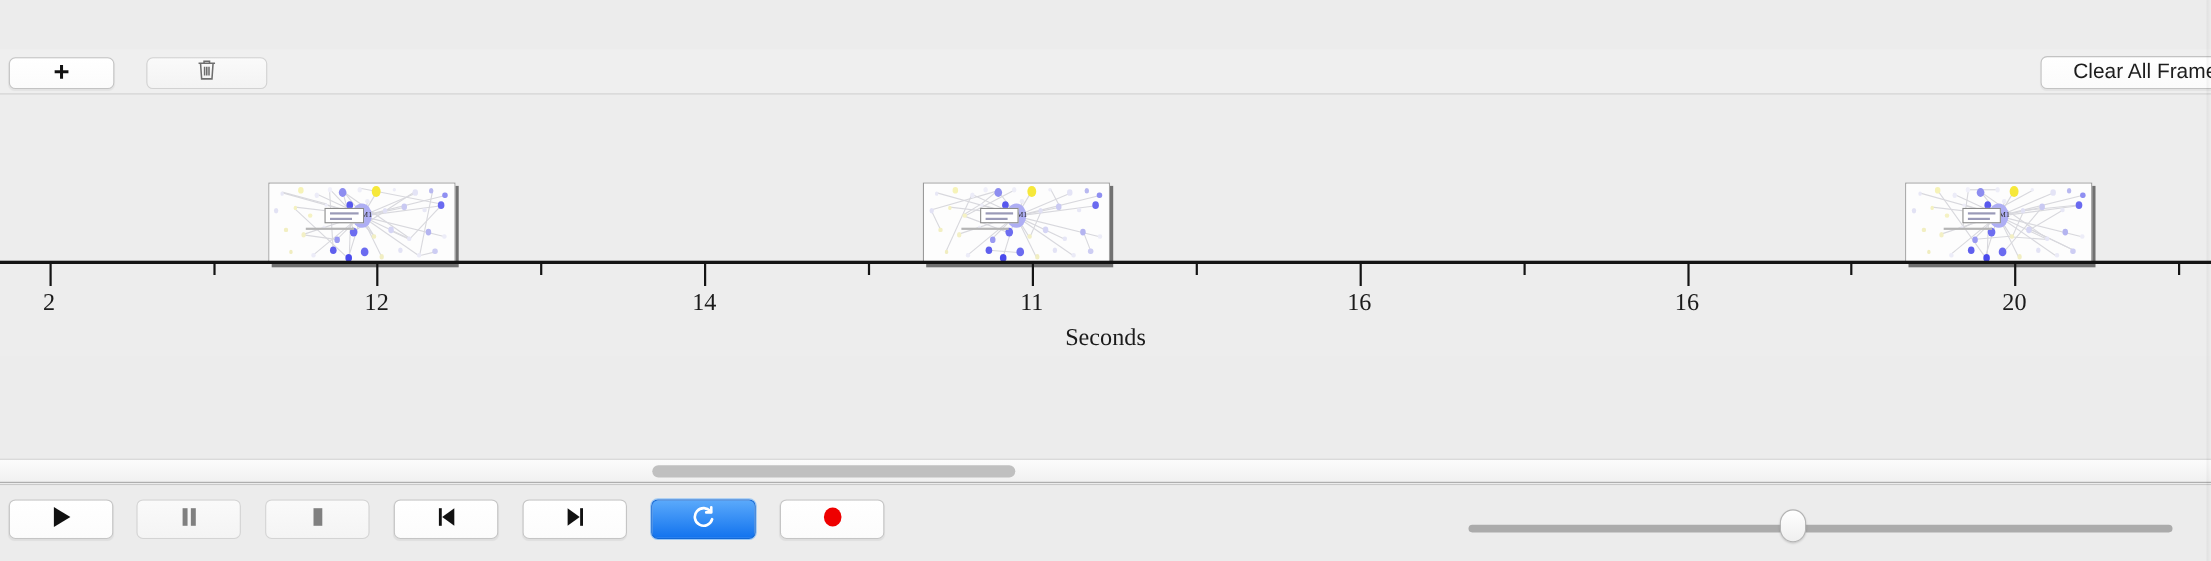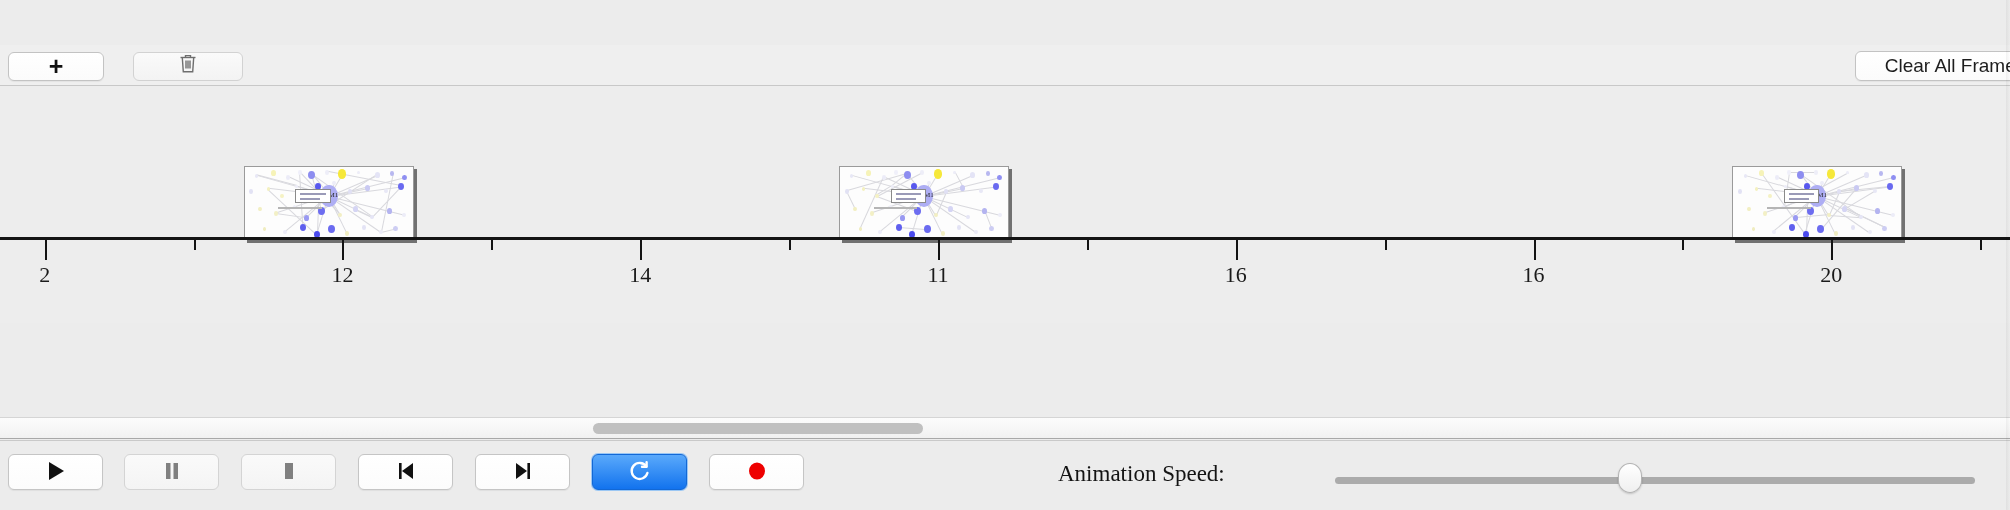--- a/index.html
+++ b/index.html
@@ -615,20 +615,21 @@
       <div class="tick major" style="left: 1831.33px;"></div>
       <div class="tick minor" style="left: 1980.22px;"></div>
       <div class="ticklabel" style="left: 44.6667px;">2</div>
       <div class="ticklabel" style="left: 342.444px;">12</div>
       <div class="ticklabel" style="left: 640.222px;">14</div>
       <div class="ticklabel" style="left: 938px;">11</div>
       <div class="ticklabel" style="left: 1235.78px;">16</div>
       <div class="ticklabel" style="left: 1533.56px;">16</div>
       <div class="ticklabel" style="left: 1831.33px;">20</div>
     </div>
+  <div class="axis-title">Seconds</div>
 
   <div class="hscroll-track">
     <div class="hscroll-thumb" id="hthumb" style="width: 329.64px; left: 592.95px;"></div>
   </div>
 
   <div class="controlbar">
 
     <div class="cbtn" style="left:8px; width:95px;">
       <span class="glyph">
         <svg width="20" height="22" viewBox="0 0 20 22">
@@ -682,20 +683,19 @@
     </div>
 
     <div class="cbtn" style="left:709px; width:95px;">
       <span class="glyph">
         <svg width="20" height="20" viewBox="0 0 20 20">
             <ellipse cx="10" cy="10" rx="8" ry="8.6" fill="#ee0000"></ellipse>
           </svg>
       </span>
     </div>
 
-    <div class="speed-label">Animation Speed:</div>
   </div>
 
   <div class="slider-track"></div>
   <div class="slider-knob" id="speed-knob" style="left: 1618.4px;"></div>
 
   <div class="right-edge"></div>
 </div>
 
 </body></html>

